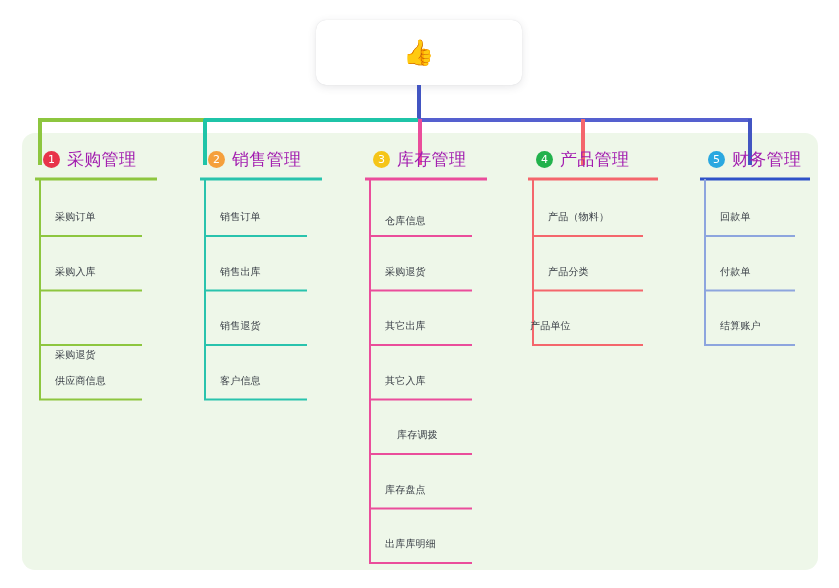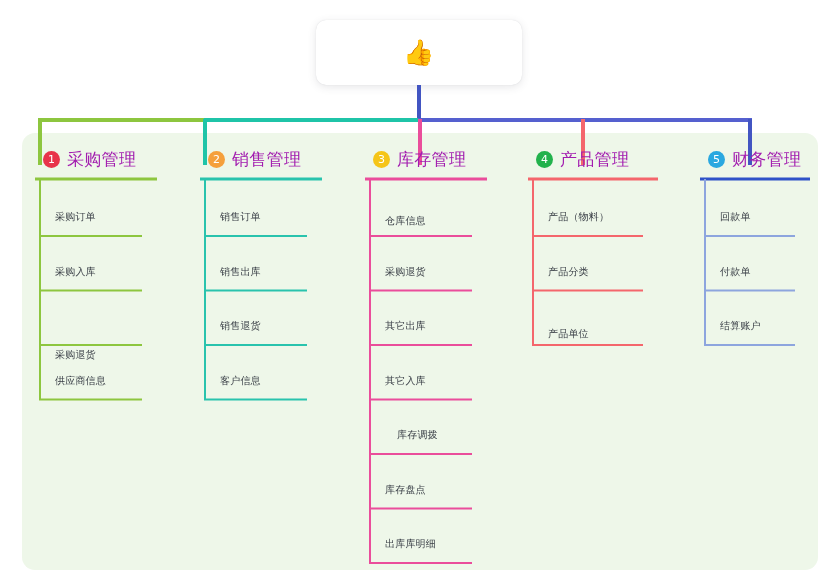--- a/index.html
+++ b/index.html
@@ -206,21 +206,21 @@
     <div class="leaf" style="left: 385px; top: 482.5px;">库存盘点</div>
     <div class="leaf" style="left: 385px; top: 537px;">出库库明细</div>
     <div class="column" style="left: 528px; top: 148px;">
       <div class="col-header">
         <span class="badge" style="background: rgb(34, 178, 76);">4</span>
         <span class="col-title">产品管理</span>
       </div>
     </div>
     <div class="leaf" style="left: 548px; top: 210px;">产品（物料）</div>
     <div class="leaf" style="left: 548px; top: 264.5px;">产品分类</div>
-    <div class="leaf" style="left: 548px; top: 319px; margin-top: 8px;">产品单位</div>
+    <div class="leaf" style="left: 530px; top: 319px;">产品单位</div>
     <div class="column" style="left: 700px; top: 148px;">
       <div class="col-header">
         <span class="badge" style="background: rgb(42, 168, 224);">5</span>
         <span class="col-title">财务管理</span>
       </div>
     </div>
     <div class="leaf" style="left: 720px; top: 210px;">回款单</div>
     <div class="leaf" style="left: 720px; top: 264.5px;">付款单</div>
     <div class="leaf" style="left: 720px; top: 319px;">结算账户</div>
   </div>

